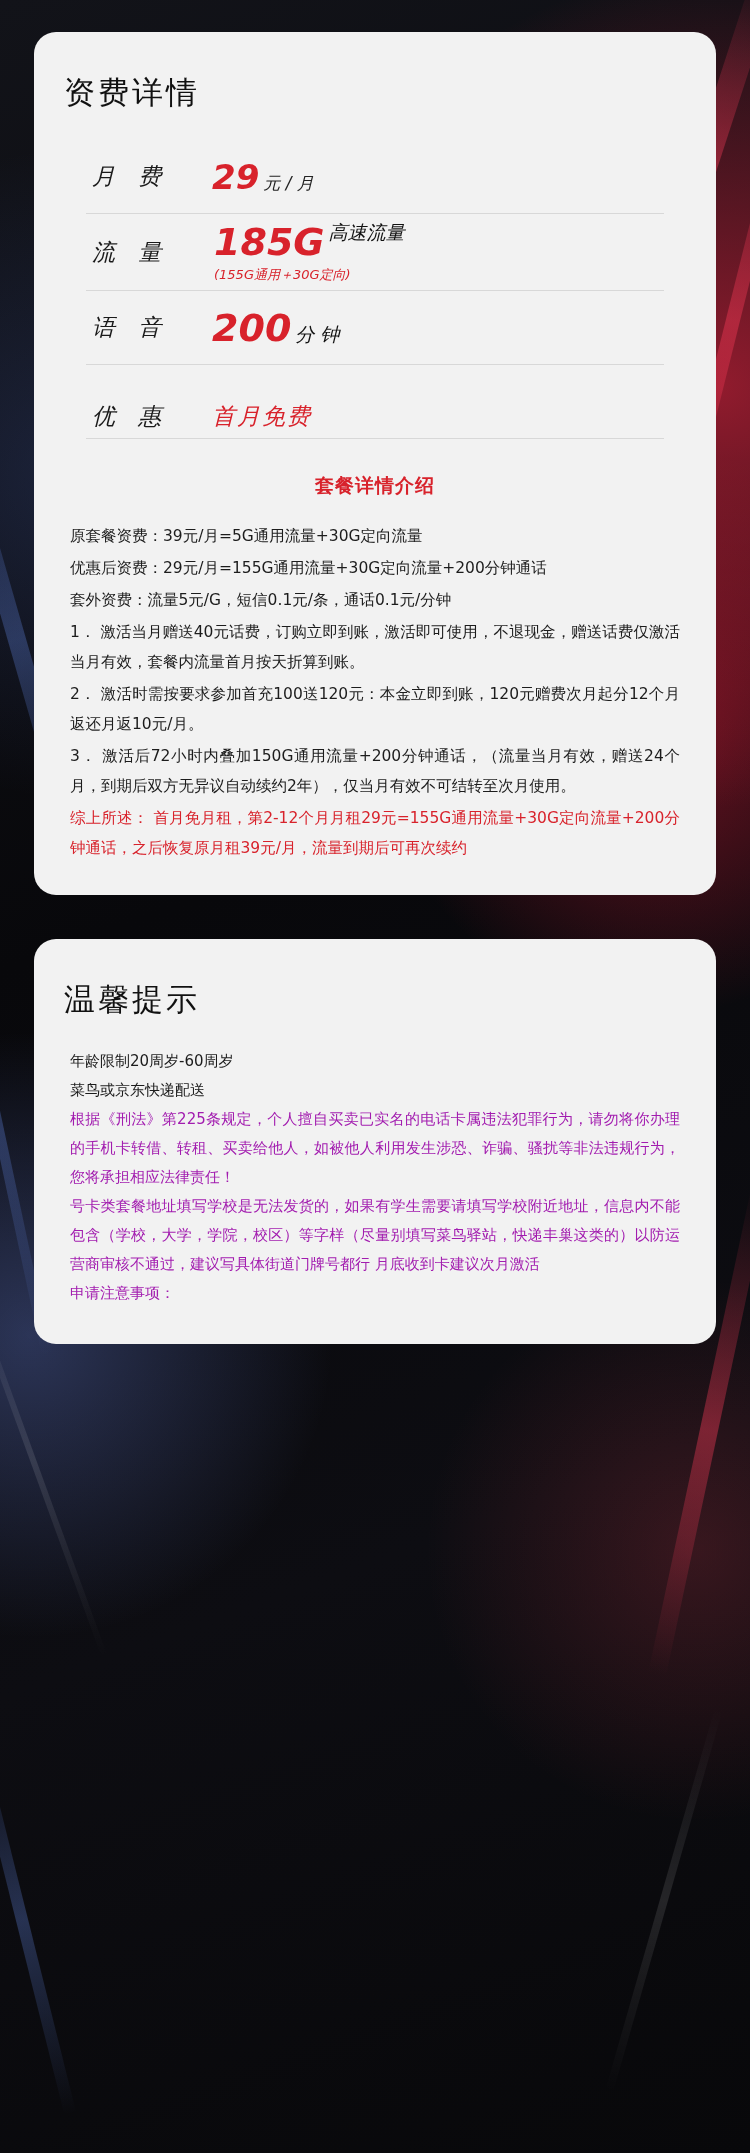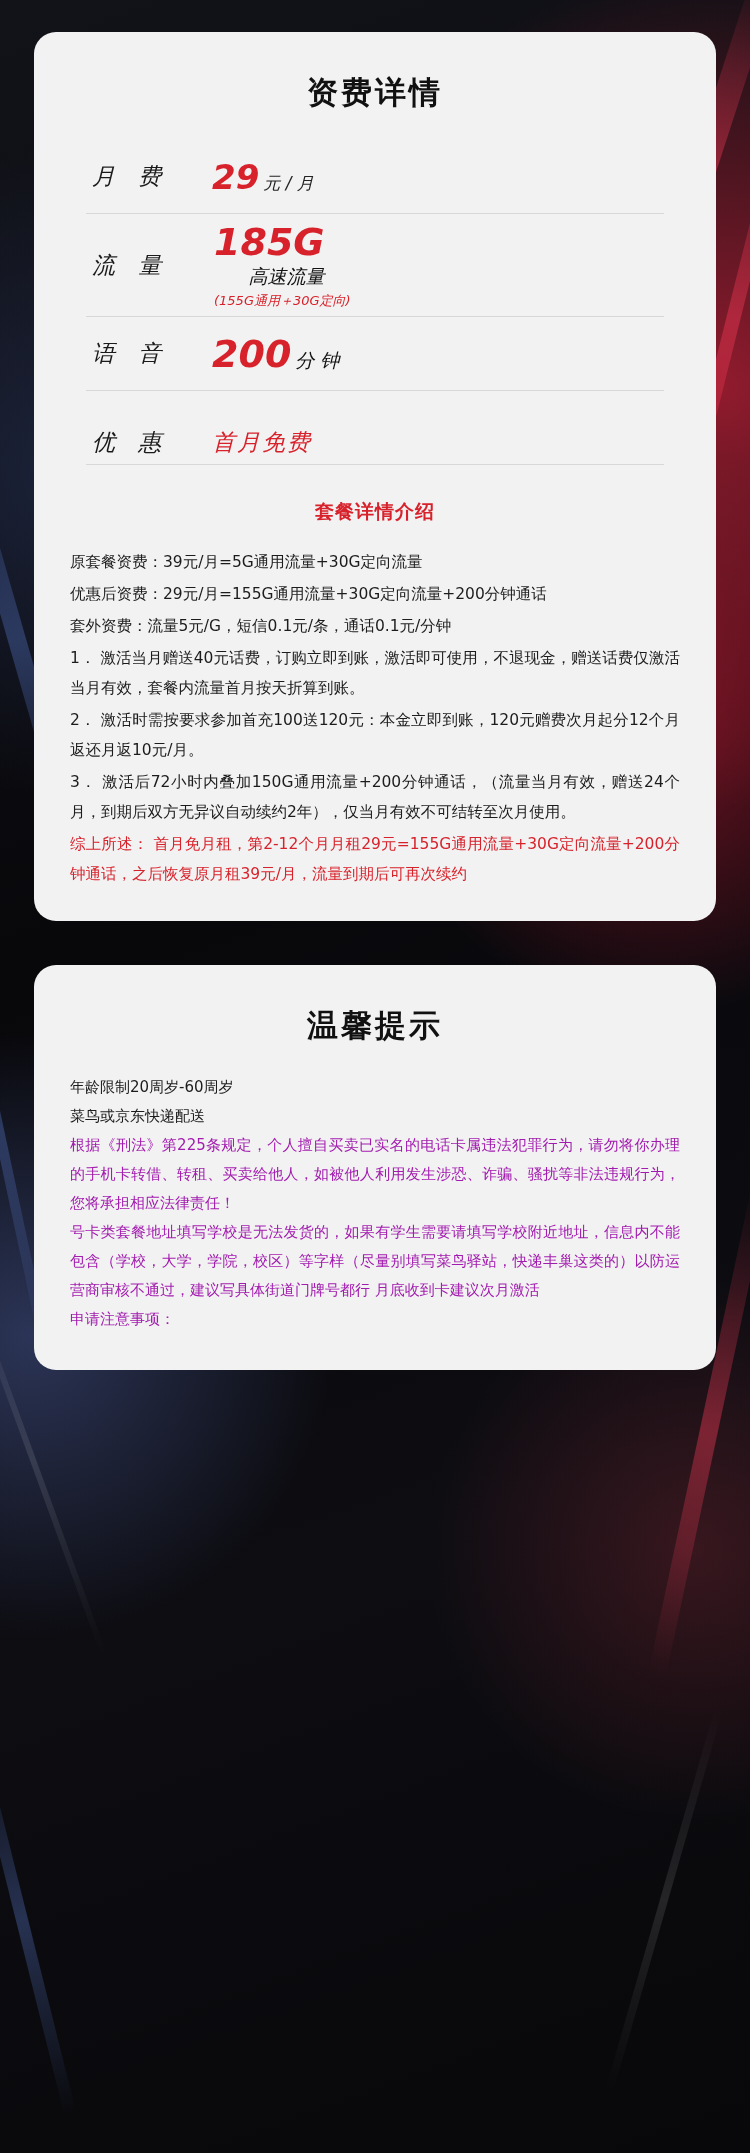--- a/index.html
+++ b/index.html
@@ -47,23 +47,23 @@
   }
   #card-main {
     margin-top: 32px;
     padding: 34px 30px 30px 30px;
   }
   #card-tips {
     margin-top: 44px;
     padding: 34px 30px 36px 30px;
   }
   .card-title {
-    text-align: center;
+    text-align: left;
     font-size: 31px;
-    font-weight: bold;
+    font-weight: normal;
     color: #111;
     letter-spacing: 3px;
     margin: 6px 0 26px 0;
     font-family: "DejaVu Sans", "Liberation Sans", sans-serif;
   }
   
   .spec-list {
     margin: 0 22px;
     font-style: italic;
   }
@@ -119,22 +119,21 @@
     margin-top: 2px;
     margin-left: 2px;
     font-family: "DejaVu Sans", "Liberation Sans", sans-serif;
   }
   .val-col {
     display: flex;
     flex-direction: column;
   }
   .val-row {
     display: flex;
-    align-items: flex-end;
-    flex-direction: column;
+    align-items: flex-start;
   }
   .promo-text {
     color: #d8222b;
     font-size: 23px;
     letter-spacing: 2px;
     font-family: "DejaVu Sans", "Liberation Sans", sans-serif;
   }
   
   .section-heading {
     text-align: center;

